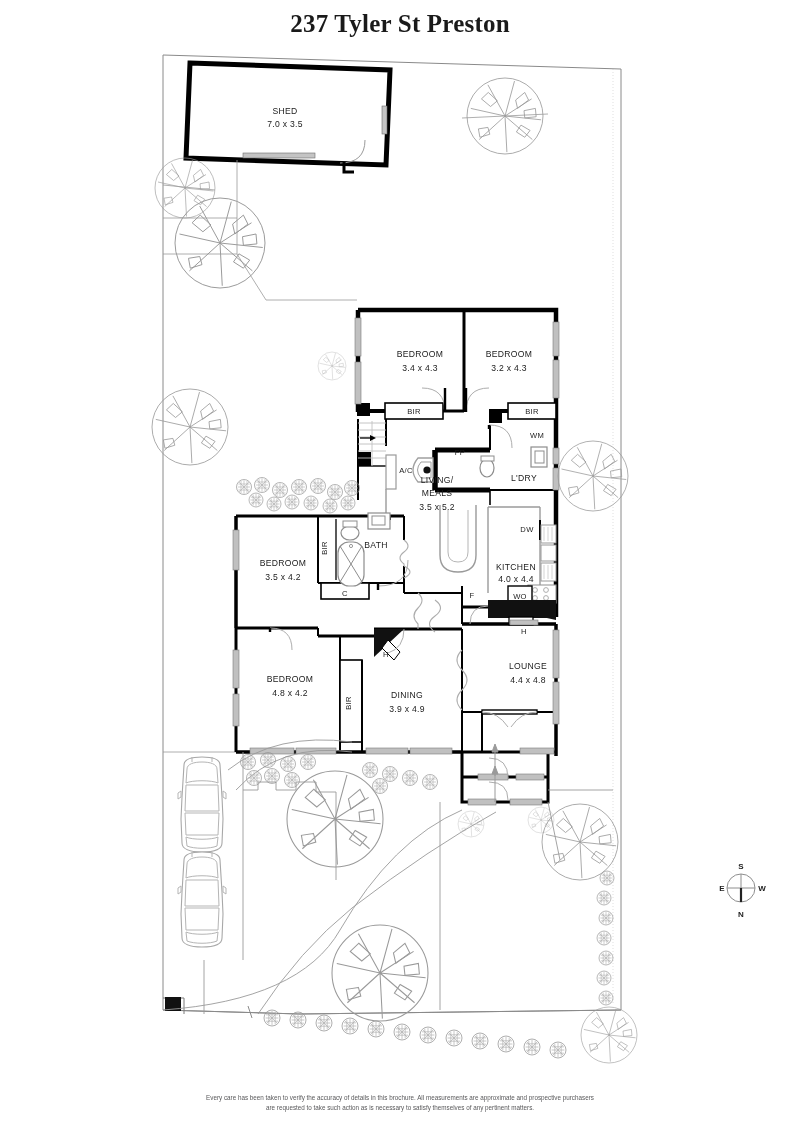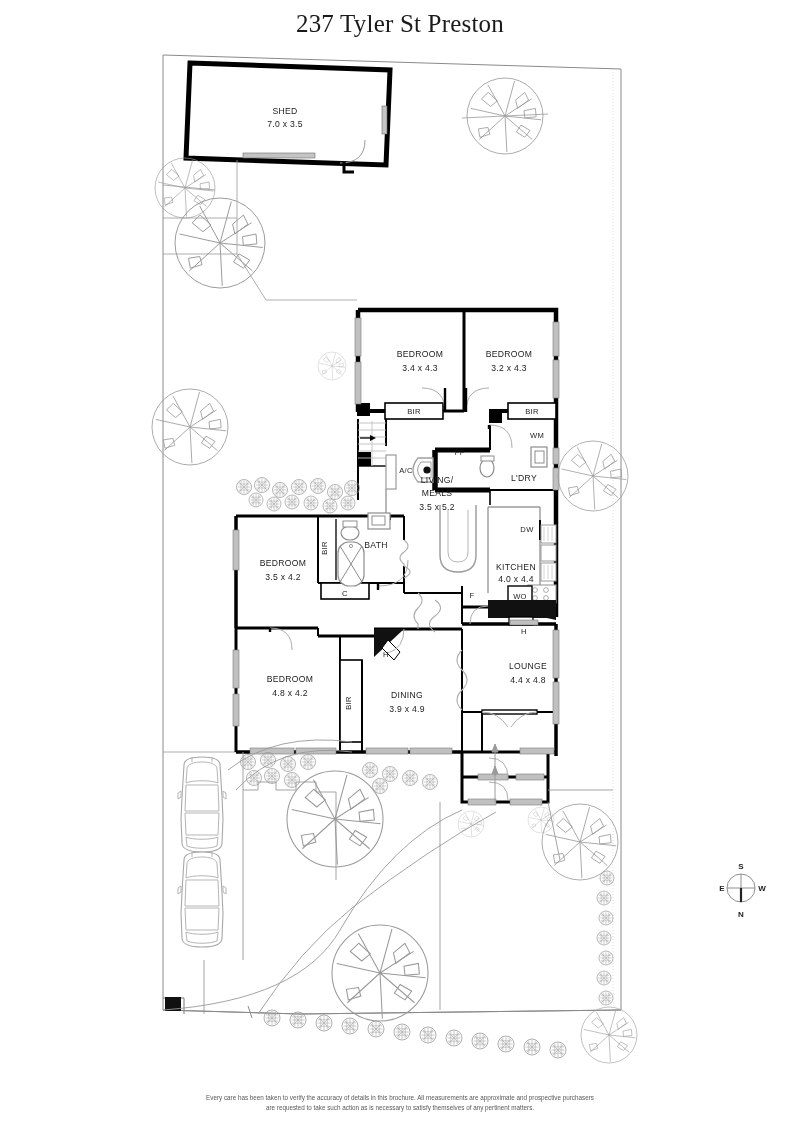--- a/index.html
+++ b/index.html
@@ -15,21 +15,21 @@
     width: 800px; height: 1131px;
     background: #fff;
     overflow: hidden;
   }
   #title {
     position: absolute;
     top: 10px; left: 0; width: 800px;
     text-align: center;
     font-family: "Liberation Serif", serif;
     font-size: 25px;
-    font-weight: 400;
+    font-weight: 700;
     color: #1a1a1a;
     letter-spacing: 0.2px;
   }
   #plan-svg {
     position: absolute;
     top: 0; left: 0;
     width: 800px; height: 1131px;
   }
   #footer {
     position: absolute;

